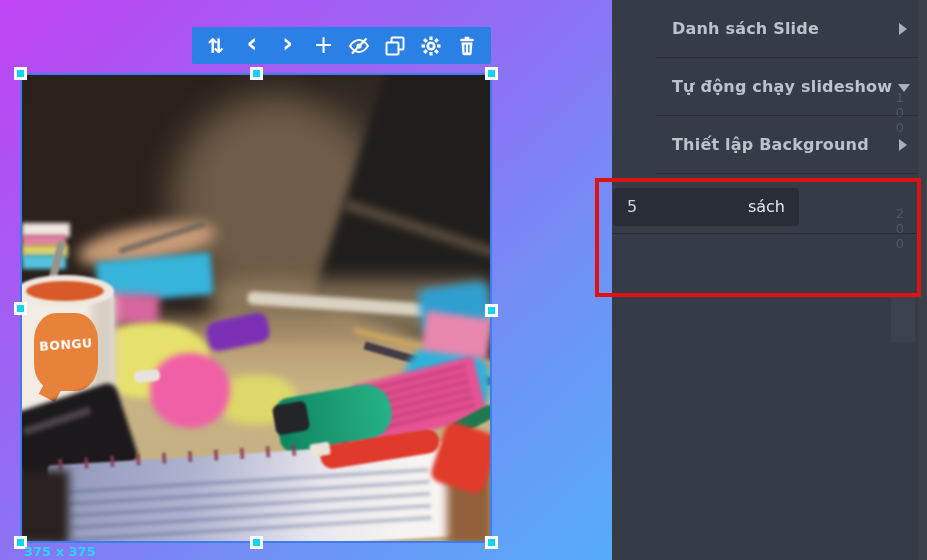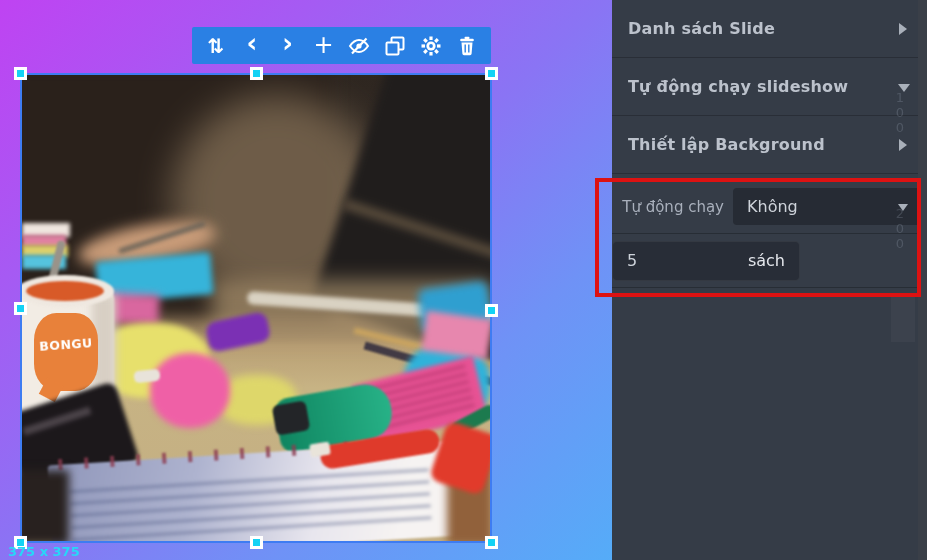--- a/index.html
+++ b/index.html
@@ -21,35 +21,35 @@
   .tb-glyph.plus{font-size:24px;font-weight:normal;transform:translateY(-1px);}
 
   
   .photo-wrap{position:absolute;left:20px;top:73px;width:468px;height:466px;
     border:2px solid #3e7cf2;z-index:10;}
   .photo{position:relative;width:468px;height:466px;overflow:hidden;
     background:linear-gradient(180deg,#2e2620 0%,#39302a 36%,#6a5743 50%,#b99f74 58%,#c7b384 67%,#c3ae82 100%);}
   .ph{position:absolute;}
   .handle{position:absolute;width:13px;height:13px;background:#14d2f4;
     border:3px solid #fff;box-sizing:border-box;z-index:12;}
-  .size-label{position:absolute;left:8px;top:544px;color:#27d7f8;
+  .size-label{position:absolute;left:24px;top:544px;color:#27d7f8;
     font-size:13px;font-weight:bold;z-index:12;}
 
   
   .red-annot{position:absolute;left:595px;top:178px;width:326px;height:119px;
     border:4px solid #dd1212;box-sizing:border-box;z-index:60;pointer-events:none;}
 
   
   .panel{position:absolute;left:612px;top:0;width:315px;height:560px;
     background:#353c47;z-index:20;}
   .panel-right-strip{position:absolute;right:0;top:0;width:9px;height:560px;
     background:#3a3f48;}
   .menu-row{position:relative;height:58px;display:flex;align-items:center;
     padding-left:16px;box-sizing:border-box;cursor:pointer;
-    border-bottom:1px solid rgba(0,0,0,0.22);}
+    border-bottom:1px solid rgba(0,0,0,0.22);margin-left:44px;}
   .menu-label{font-size:16px;font-weight:600;color:#bcc2cc;letter-spacing:.2px;}
   .tri-right{position:absolute;right:20px;top:50%;margin-top:-6px;width:0;height:0;
     border-left:8px solid #a9b0ba;border-top:6px solid transparent;border-bottom:6px solid transparent;}
   .tri-down{position:absolute;right:17px;top:50%;margin-top:-3px;width:0;height:0;
     border-top:8px solid #a9b0ba;border-left:6px solid transparent;border-right:6px solid transparent;}
   .settings{padding-top:6px;}
   .setting-row{position:relative;height:53px;display:flex;align-items:center;
     border-bottom:1px solid rgba(0,0,0,0.25);}
   .setting-label{width:112px;text-align:right;padding-right:9px;color:#a9b0bc;font-size:15px;}
   .control{position:relative;width:188px;height:37px;border-radius:4px;
@@ -226,27 +226,20 @@
       <span class="menu-label">Tự động chạy slideshow</span>
       <span class="tri-down"></span>
     </div>
     <div class="menu-row">
       <span class="menu-label">Thiết lập Background</span>
       <span class="tri-right"></span>
     </div>
 
     <div class="settings">
       <div class="setting-row">
-        <span class="setting-label">Tự động chạy</span>
-        <div class="control">
-          <span class="value">Không</span>
-          <span class="tri-down"></span>
-        </div>
-      </div>
-      <div class="setting-row">
         <div class="control input-box">
           <span class="value">5</span>
           <span class="unit">sách</span>
         </div>
       </div>
     </div>
 
     <div class="panel-right-strip"></div>
   </div>
 

